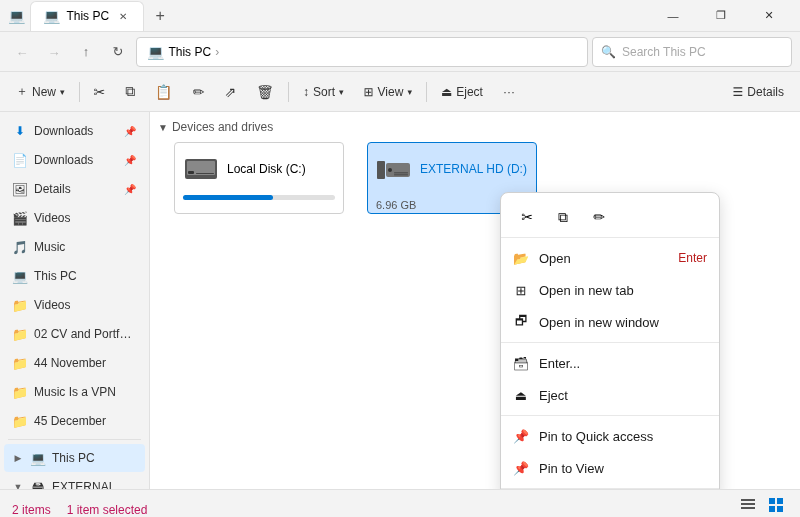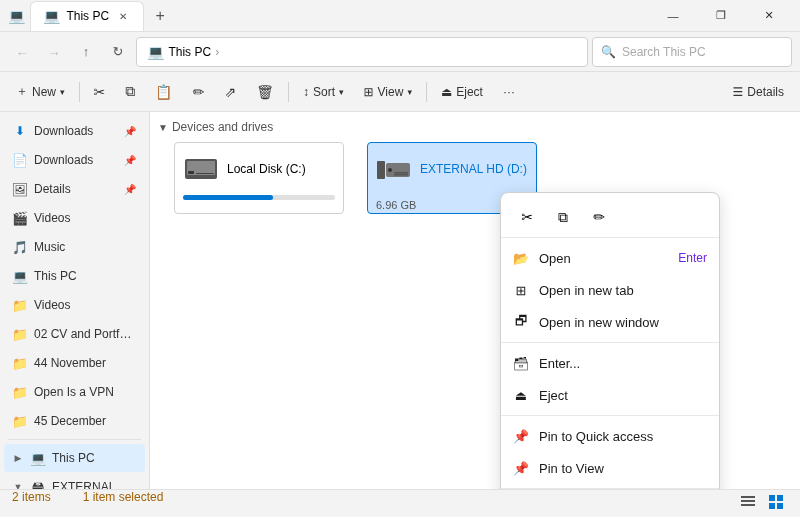--- a/index.html
+++ b/index.html
@@ -103,27 +103,27 @@
     .context-menu-header {
       display: flex; align-items: center; padding: 6px 12px; gap: 8px;
       border-bottom: 1px solid #e8e8e8; margin-bottom: 4px;
     }
     .ctx-icon-btn { width: 28px; height: 28px; display: flex; align-items: center; justify-content: center; border-radius: 4px; cursor: pointer; }
     .context-menu-item {
       display: flex; align-items: center; padding: 6px 12px; gap: 10px;
       cursor: pointer; font-size: 13px; color: #1a1a1a; height: 32px;
     }
     .context-menu-item .item-icon { width: 16px; height: 16px; display: flex; align-items: center; justify-content: center; flex-shrink: 0; }
-    .context-menu-item .shortcut { margin-left: auto; color: #6d28d9; font-size: 12px; }
+    .context-menu-item .shortcut { margin-left: auto; color: #b91c1c; font-size: 12px; }
     .ctx-sep { height: 1px; background: #e8e8e8; margin: 4px 0; }
 
     
     .status-bar {
-      display: flex; align-items: flex-start; height: 28px; background: #f3f3f3;
-      border-top: 1px solid #e0e0e0; padding: 0 12px; font-size: 12px; color: #a16207; gap: 32px;
+      display: flex; align-items: flex-end; height: 28px; background: #f3f3f3;
+      border-top: 1px solid #e0e0e0; padding: 0 12px; font-size: 12px; color: #be185d; gap: 16px;
     }
     .status-bar .right { margin-left: auto; display: flex; gap: 4px; }
     .view-btn { width: 24px; height: 24px; display: flex; align-items: center; justify-content: center; border-radius: 3px; cursor: pointer; }
 
     
     .ico-pc::before { content: '💻'; font-size: 14px; }
     .ico-dl::before { content: '⬇'; font-size: 12px; color: #0078d4; }
     .ico-docs::before { content: '📄'; font-size: 13px; }
     .ico-pics::before { content: '🖼'; font-size: 13px; }
     .ico-music::before { content: '🎵'; font-size: 13px; }
@@ -257,21 +257,21 @@
     <div class="sidebar-item">
       <span class="icon ico-folder"></span>
       <span class="sidebar-item-label">02 CV and Portfolio</span>
     </div>
     <div class="sidebar-item">
       <span class="icon ico-folder"></span>
       <span class="sidebar-item-label">44 November</span>
     </div>
     <div class="sidebar-item">
       <span class="icon ico-folder"></span>
-      <span class="sidebar-item-label">Open Is a VPN</span>
+      <span class="sidebar-item-label">Music Is a VPN</span>
     </div>
     <div class="sidebar-item">
       <span class="icon ico-folder"></span>
       <span class="sidebar-item-label">45 December</span>
     </div>
 
     <div style="height:1px; background:#e0e0e0; margin:4px 8px;"></div>
 
     <div class="sidebar-item selected">
       <span class="expand">▶</span>

